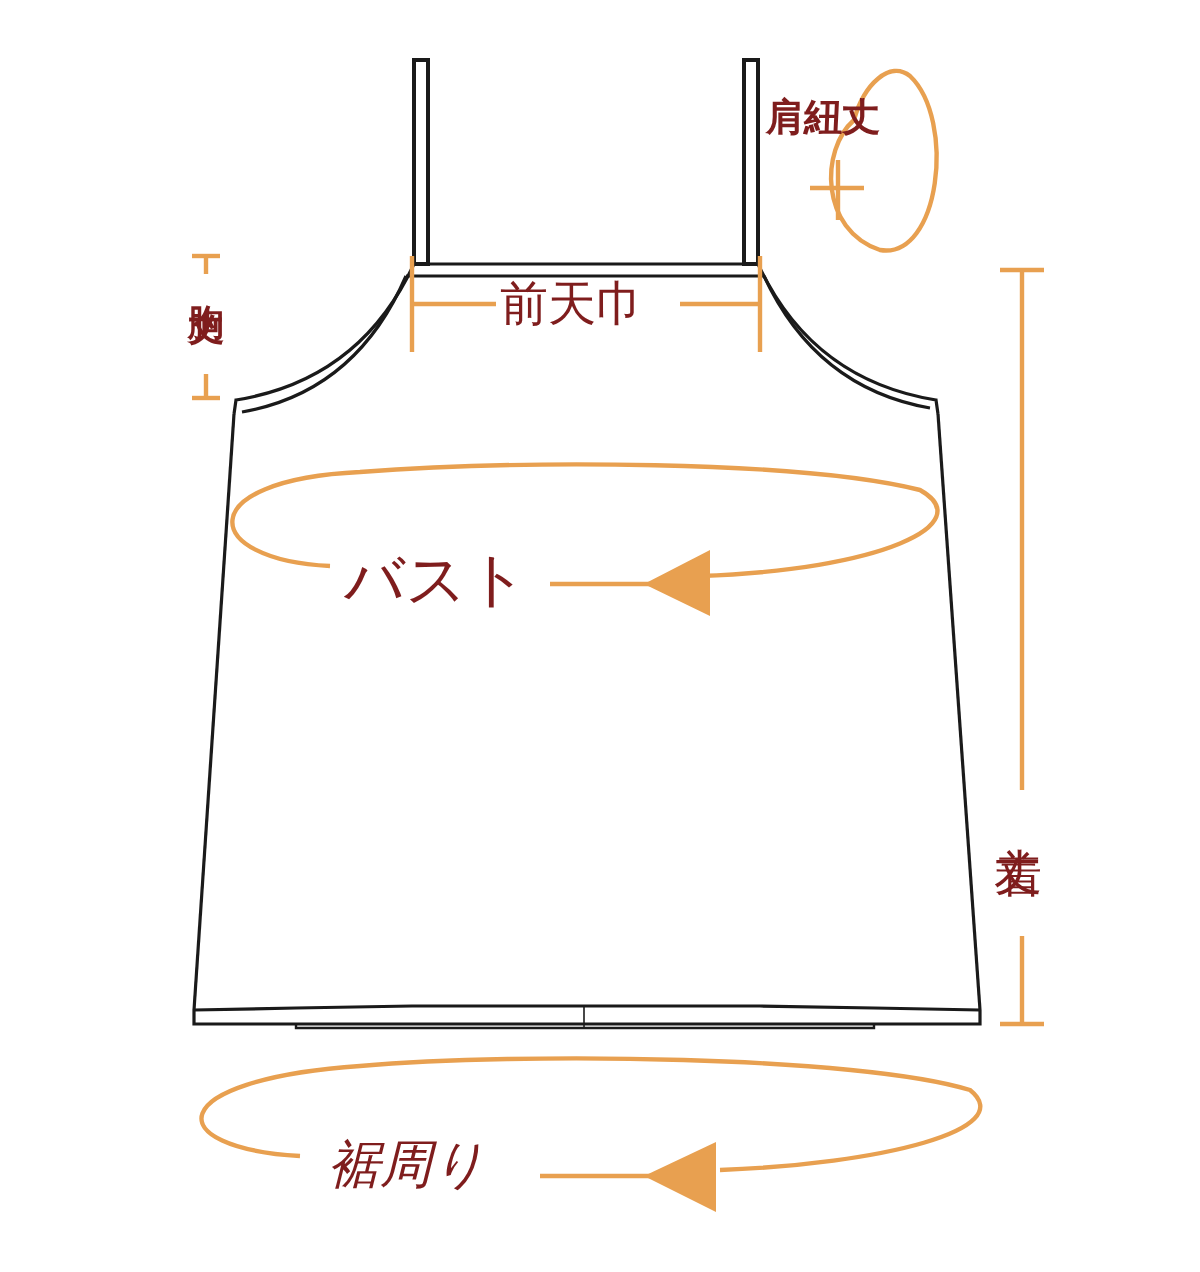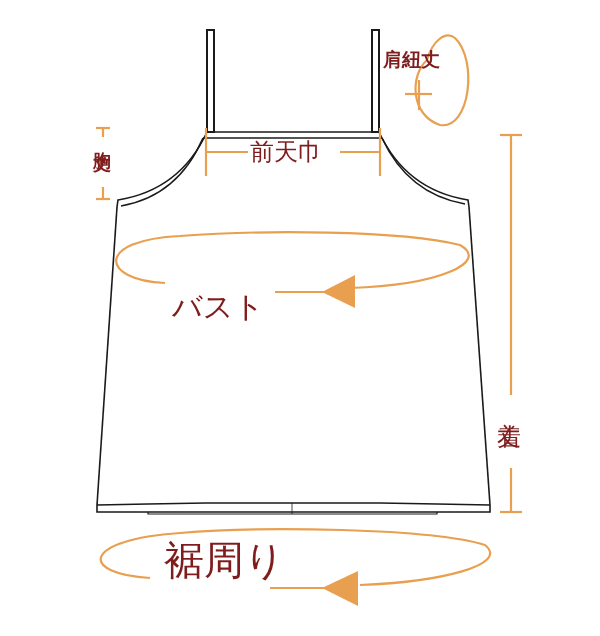--- a/index.html
+++ b/index.html
@@ -81,15 +81,15 @@
 
   <g fill="#e8a050">
     <polygon points="322,292 355,275 355,308"></polygon>
     <polygon points="322,588 358,571 358,606"></polygon>
   </g>
 </svg>
 
 <div class="lbl" style="left:383px;top:50px;font-size:19px;font-weight:bold;">肩紐丈</div>
 <div class="lbl" style="left:250px;top:140px;font-size:24px;">前天巾</div>
 <div class="lbl lbl-v" style="left:93px;top:138px;font-size:18px;font-weight:bold;">胸丈</div>
-<div class="lbl" style="left:172px;top:292px;font-size:30px;">バスト</div>
+<div class="lbl" style="left:172px;top:276px;font-size:30px;">バスト</div>
 <div class="lbl lbl-v" style="left:497px;top:404px;font-size:24px;">着丈</div>
-<div class="lbl" style="left:164px;top:540px;font-size:40px;">裾周り</div>
+<div class="lbl" style="left:164px;top:570px;font-size:26px;font-style:italic;">裾周り</div>
 
 </body></html>

